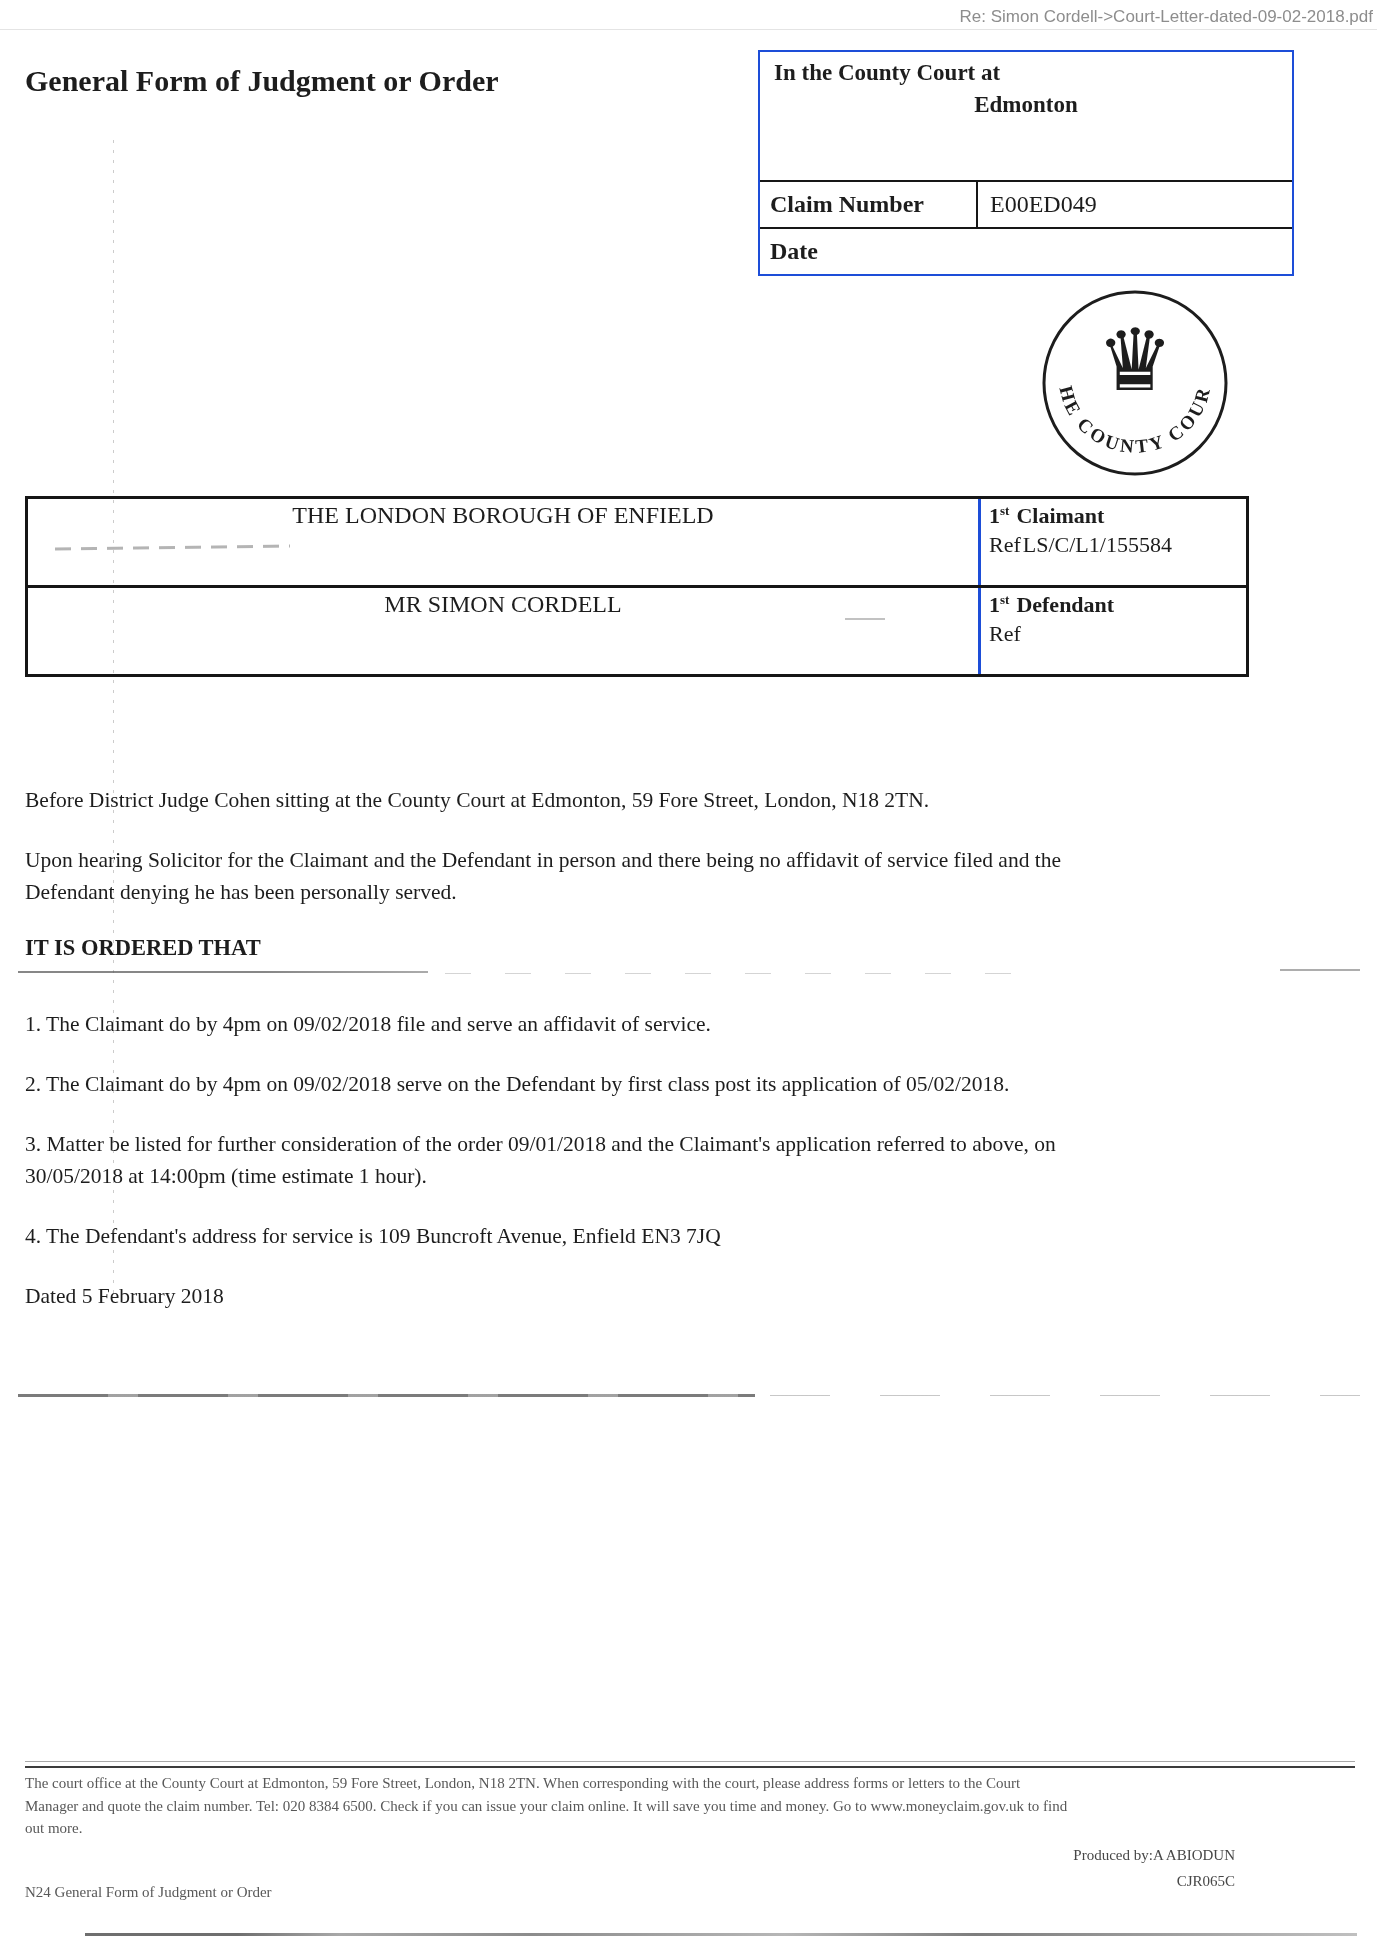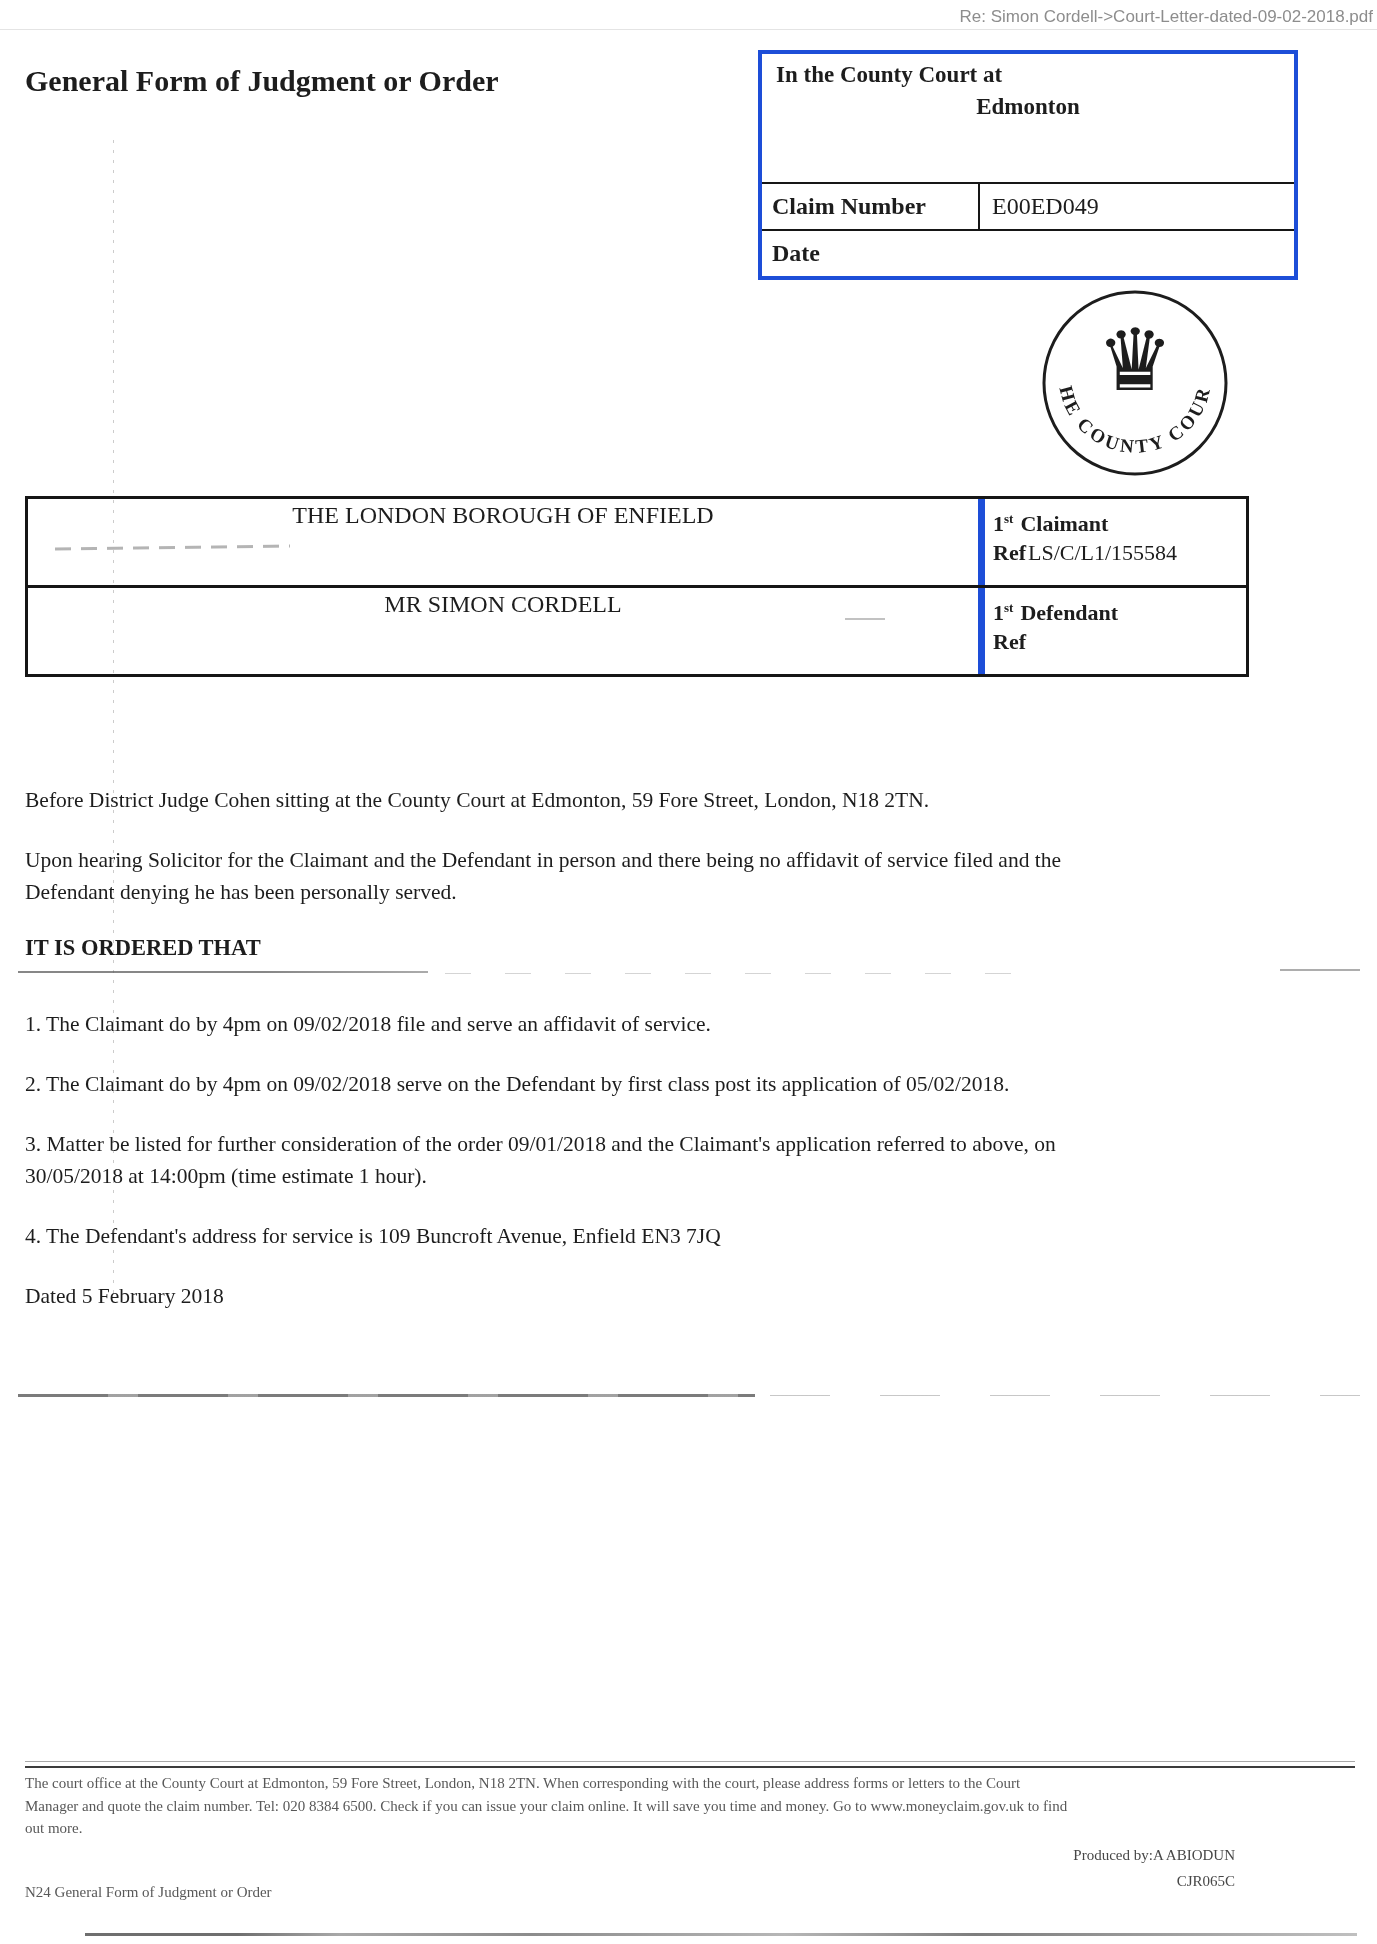--- a/index.html
+++ b/index.html
@@ -12,41 +12,41 @@
   .viewer-header {
     position:absolute; top:7px; right:4px;
     font-family:"Liberation Sans", sans-serif; font-size:17px; color:#8d8d8d;
   }
   .top-rule { position:absolute; top:29px; left:0; width:100%; height:1px; background:#e4e4e4; }
 
   
   .doc-title { position:absolute; left:25px; top:44px; font-size:30px; font-weight:bold; }
 
   
-  .court-box { position:absolute; left:758px; top:50px; width:532px; border:4px solid #1d4ed8; background:#fff; }
+  .court-box { position:absolute; left:758px; top:50px; width:532px; border:2px solid #1d4ed8; background:#fff; }
   .court-box-head { height:120px; padding:8px 14px 0 14px; font-size:23px; font-weight:bold; }
   .court-name { text-align:center; margin-top:6px; }
   .court-box-row { display:flex; border-top:2px solid #161616; height:45px; font-size:24px; }
   .court-box-row .cell-label { width:206px; padding-left:10px; font-weight:bold; display:flex; align-items:center; }
   .court-box-row .cell-value { flex:1; border-left:2px solid #161616; padding-left:12px; display:flex; align-items:center; }
 
   
   .seal { position:absolute; left:1038px; top:286px; }
 
   
   .parties { position:absolute; left:25px; top:496px; width:1218px; border:3px solid #161616; background:#fff; }
   .party-row { display:flex; height:86px; }
   .party-row + .party-row { border-top:3px solid #161616; }
   .party-name { width:950px; text-align:center; font-size:24px; padding-top:3px; }
-  .party-role-cell { flex:1; border-left:7px solid #1d4ed8; padding:12px 0 0 8px; font-size:22px; }
+  .party-role-cell { flex:1; border-left:3px solid #1d4ed8; padding:4px 0 0 8px; font-size:22px; }
   .role-line { font-weight:bold; }
   .role-line sup { font-size:13px; }
   .role-name { margin-left:7px; }
   .ref-line { margin-top:3px; }
-  .ref-label { font-weight:bold;text-align:right; }
+  .ref-label { font-weight:normal;text-align:right; }
   .ref-value { margin-left:2px; }
 
   
   .para { position:absolute; left:25px; width:1060px; font-size:21.5px; line-height:1.5; }
   .p-before  { top:762px; }
   .p-upon    { top:822px; }
   .p-ordered { top:908px; font-size:22.5px; font-weight:bold; width:700px; }
   .item-1 { top:986px; }
   .item-2 { top:1046px; }
   .item-3 { top:1106px; }

